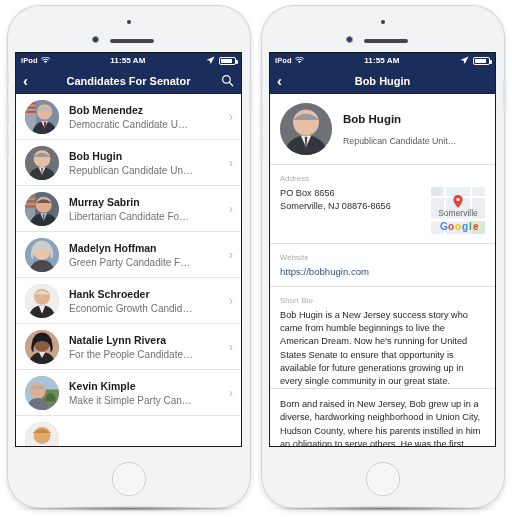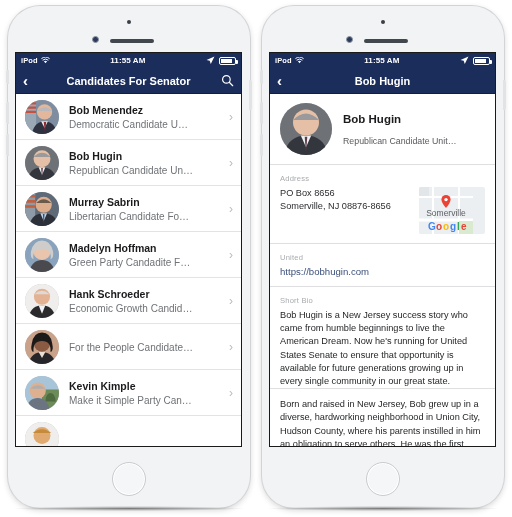--- a/index.html
+++ b/index.html
@@ -177,21 +177,21 @@
     white-space: nowrap; overflow: hidden;
   }
 
   .sec-label {
     font-size: 7.6px; color: #a9abae; letter-spacing: .2px;
     margin-bottom: 4px;
   }
   .addr-wrap { display: flex; align-items: flex-start; }
   .addr-text { flex: 1 1 auto; font-size: 9.2px; color: #2c2d30; line-height: 12.5px; }
   .map {
-    flex: 0 0 auto; width: 66px; height: 47px;
+    flex: 0 0 auto; width: 54px; height: 47px;
     border-radius: 2px; overflow: hidden; position: relative;
     background: #eceff1; margin-left: 6px;
   }
   .map svg { display:block; }
 
   .link { font-size: 9.6px; color: #3c4f7a; }
 
   .bio-p {
     font-size: 9.2px; color: #1f2022; line-height: 13.2px;
     margin-bottom: 10px;
@@ -341,20 +341,21 @@
           <div class="avatar">
             <svg viewBox="0 0 40 40">
                 <rect width="40" height="40" fill="#c9a289"></rect>
                 <circle cx="20" cy="16" r="9.5" fill="#8a5b42"></circle>
                 <path d="M8 16q2-13 12-13t12 13q2 9-2 10 1-13-10-13T10 26q-4-1-2-10z" fill="#1d1a1a"></path>
                 <path d="M4 40c2-10 9-14 16-14s14 4 16 14z" fill="#26262a"></path>
                 <path d="M16 26h8l-4 7z" fill="#e9dfd6"></path>
               </svg>
           </div>
           <div class="row-text">
+            <div class="row-name">Natalie Lynn Rivera</div>
             <div class="row-sub">For the People Candidate…</div>
           </div>
           <span class="chev">›</span>
         </div>
 
         <div class="row">
           <div class="avatar">
             <svg viewBox="0 0 40 40">
                 <rect width="40" height="40" fill="#a8c4d8"></rect>
                 <path d="M20 40V16h20v24z" fill="#6d8a59"></path>
@@ -470,21 +471,21 @@
                   <text x="31" y="43" fill="#4285f4">g</text>
                   <text x="38" y="43" fill="#34a853">l</text>
                   <text x="42" y="43" fill="#ea4335">e</text>
                 </g>
               </svg>
             </div>
           </div>
         </div>
 
         <div class="card">
-          <div class="sec-label">United</div>
+          <div class="sec-label">Website</div>
           <div class="link">https://bobhugin.com</div>
         </div>
 
         <div class="card bio-card-2">
           <div class="sec-label">Short Bio</div>
           <div class="bio-p">Bob Hugin is a New Jersey success story who came from humble beginnings to live the American Dream. Now he's running for United States Senate to ensure that opportunity is available for future generations growing up in every single community in our great state.</div>
         </div>
 
         <div class="card">
           <div class="bio-p">Born and raised in New Jersey, Bob grew up in a diverse, hardworking neighborhood in Union City, Hudson County, where his parents instilled in him an obligation to serve others. He was the first person in his family</div>

